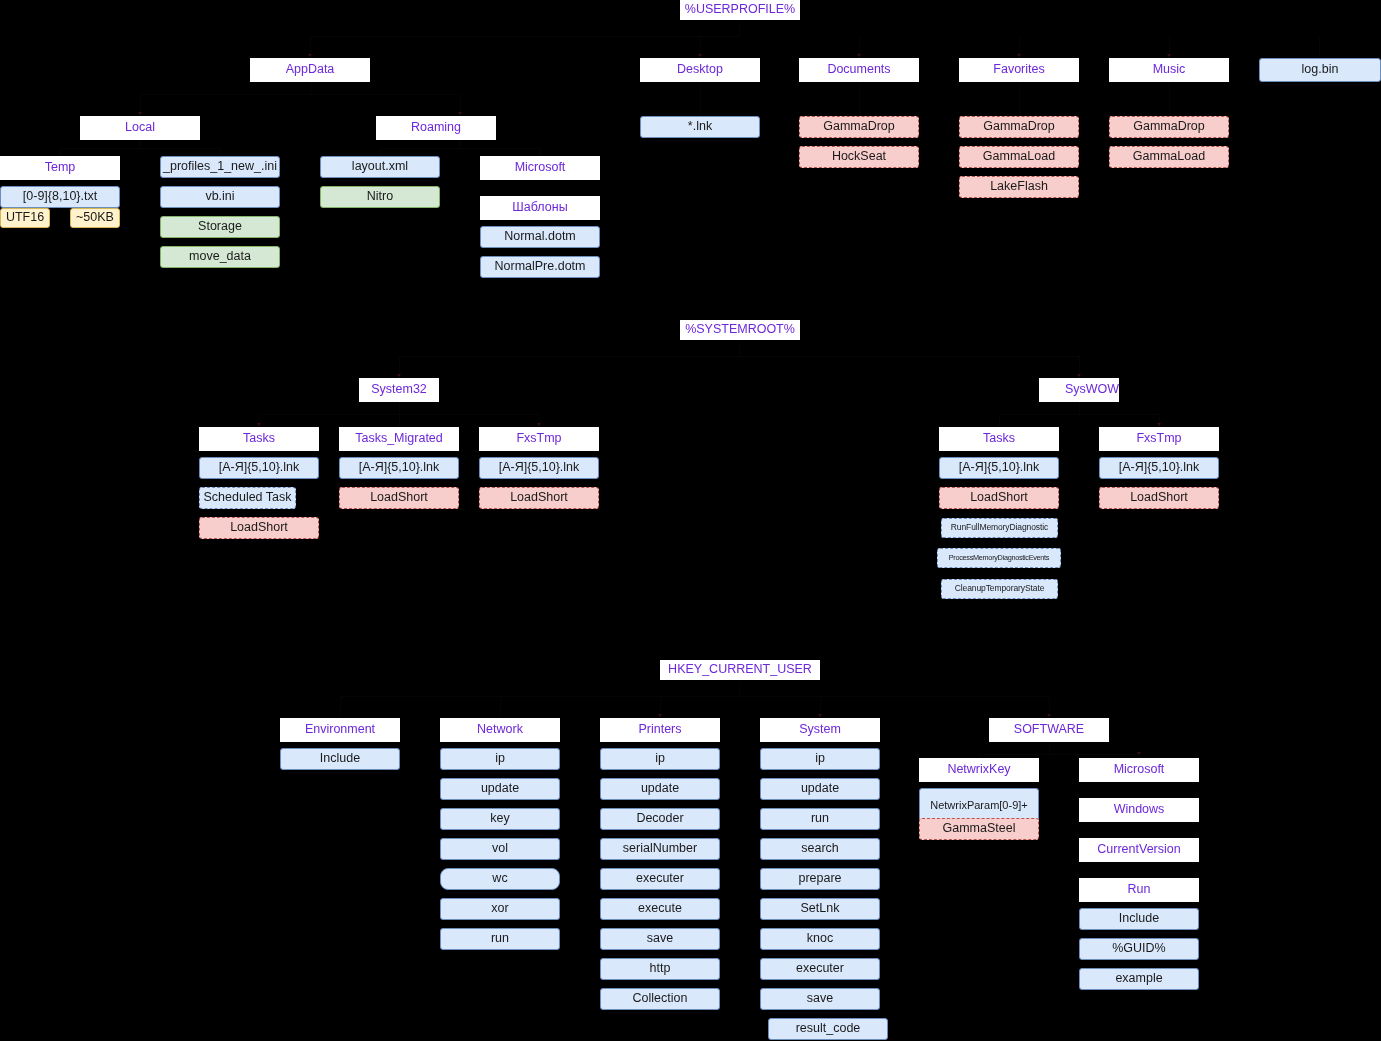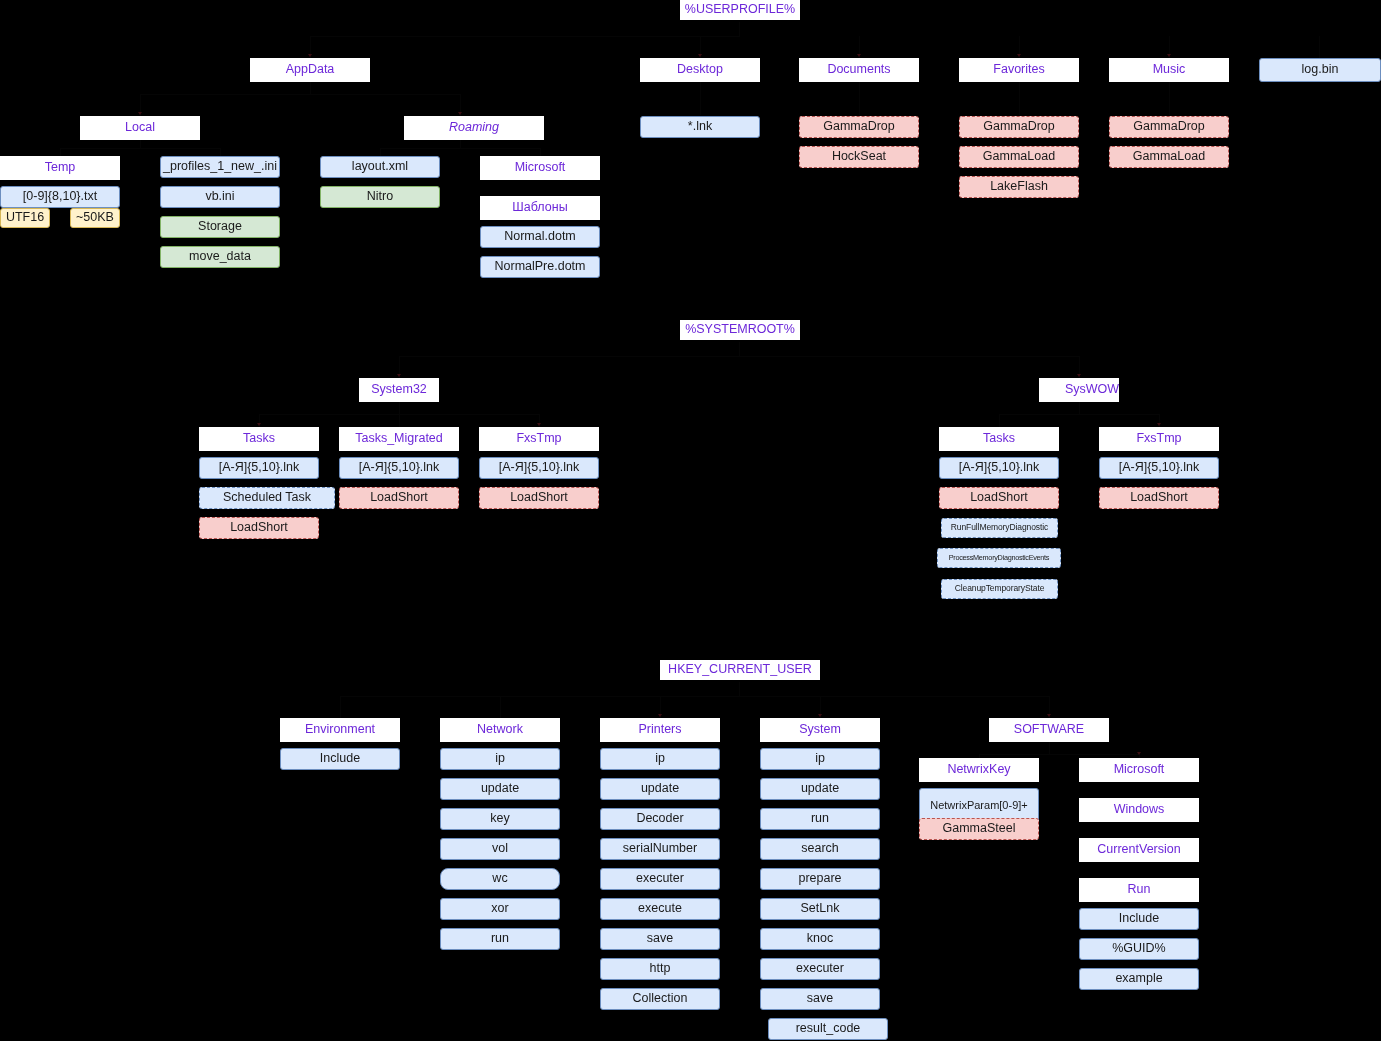--- a/index.html
+++ b/index.html
@@ -158,21 +158,21 @@
   <div class="edge" style="left:1049px;top:742px;width:1px;height:12px;"></div>
   <div class="edge" style="left:979px;top:754px;width:161px;height:1px;"></div>
   <div class="edge" style="left:979px;top:754px;width:1px;height:13px;"></div>
   <div class="edge" style="left:1139px;top:754px;width:1px;height:13px;"></div>
   <div class="arrow" style="left:1137px;top:752px;"></div>
 
   <div class="node n-white" style="left:680px;top:0px;width:120px;height:20px;">%USERPROFILE%</div>
 
   <div class="node n-white" style="left:250px;top:58px;width:120px;height:24px;">AppData</div>
   <div class="node n-white" style="left:80px;top:116px;width:120px;height:24px;">Local</div>
-  <div class="node n-white" style="left:404px;top:116px;width:140px;height:24px;font-style:italic;">Roaming</div>
+  <div class="node n-white" style="left:376px;top:116px;width:120px;height:24px;">Roaming</div>
 
   <div class="node n-white" style="left:0px;top:156px;width:120px;height:24px;">Temp</div>
   <div class="node n-blue" style="left:0px;top:186px;width:120px;height:22px;">[0-9]{8,10}.txt</div>
   <div class="node n-yellow" style="left:0px;top:208px;width:50px;height:20px;">UTF16</div>
   <div class="node n-yellow" style="left:70px;top:208px;width:50px;height:20px;">~50KB</div>
 
   <div class="node n-blue" style="left:160px;top:156px;width:120px;height:22px;">_profiles_1_new_.ini</div>
   <div class="node n-blue" style="left:160px;top:186px;width:120px;height:22px;">vb.ini</div>
   <div class="node n-green" style="left:160px;top:216px;width:120px;height:22px;">Storage</div>
   <div class="node n-green" style="left:160px;top:246px;width:120px;height:22px;">move_data</div>
@@ -202,21 +202,21 @@
   <div class="node n-pink-dash" style="left:1109px;top:146px;width:120px;height:22px;">GammaLoad</div>
 
   <div class="node n-blue" style="left:1259px;top:58px;width:122px;height:24px;">log.bin</div>
 
   <div class="node n-white" style="left:680px;top:320px;width:120px;height:20px;">%SYSTEMROOT%</div>
 
   <div class="node n-white" style="left:359px;top:378px;width:80px;height:24px;">System32</div>
 
   <div class="node n-white" style="left:199px;top:427px;width:120px;height:24px;">Tasks</div>
   <div class="node n-blue" style="left:199px;top:457px;width:120px;height:22px;">[А-Я]{5,10}.lnk</div>
-  <div class="node n-blue-dash" style="left:199px;top:487px;width:136px;height:22px;">Scheduled Task</div>
+  <div class="node n-blue-dash" style="left:199px;top:487px;width:97px;height:22px;">Scheduled Task</div>
   <div class="node n-pink-dash" style="left:199px;top:517px;width:120px;height:22px;">LoadShort</div>
 
   <div class="node n-white" style="left:339px;top:427px;width:120px;height:24px;">Tasks_Migrated</div>
   <div class="node n-blue" style="left:339px;top:457px;width:120px;height:22px;">[А-Я]{5,10}.lnk</div>
   <div class="node n-pink-dash" style="left:339px;top:487px;width:120px;height:22px;">LoadShort</div>
 
   <div class="node n-white" style="left:479px;top:427px;width:120px;height:24px;">FxsTmp</div>
   <div class="node n-blue" style="left:479px;top:457px;width:120px;height:22px;">[А-Я]{5,10}.lnk</div>
   <div class="node n-pink-dash" style="left:479px;top:487px;width:120px;height:22px;">LoadShort</div>
 

